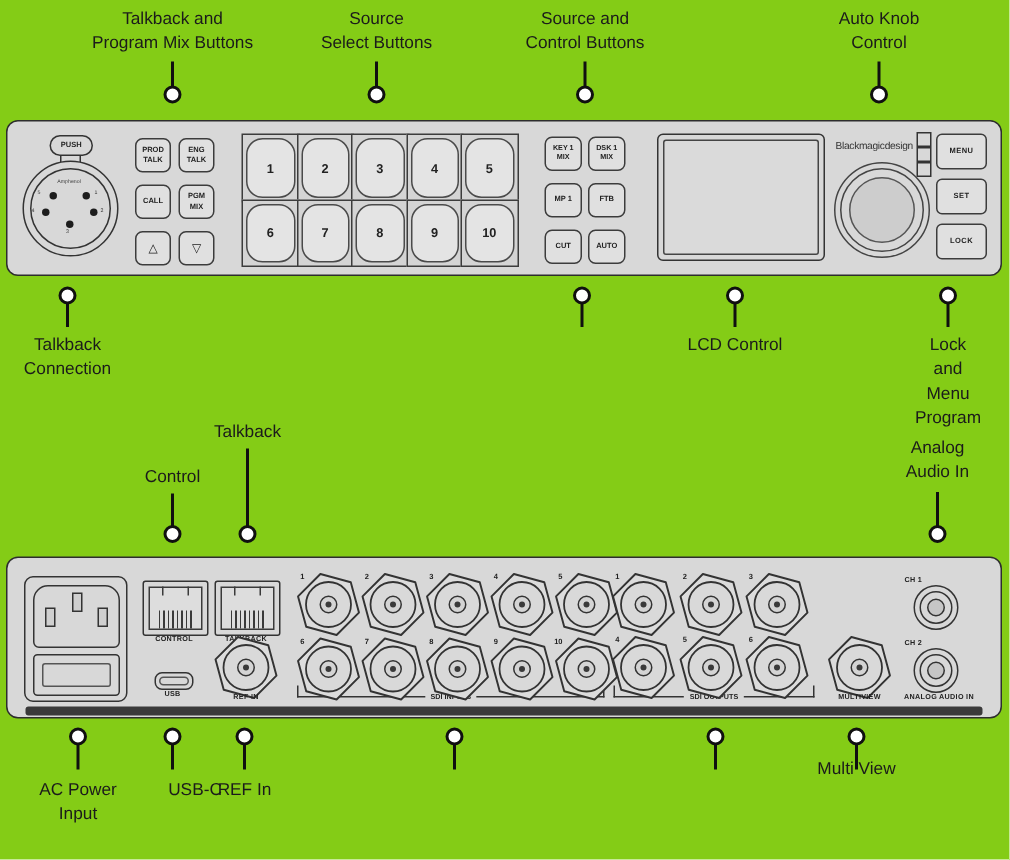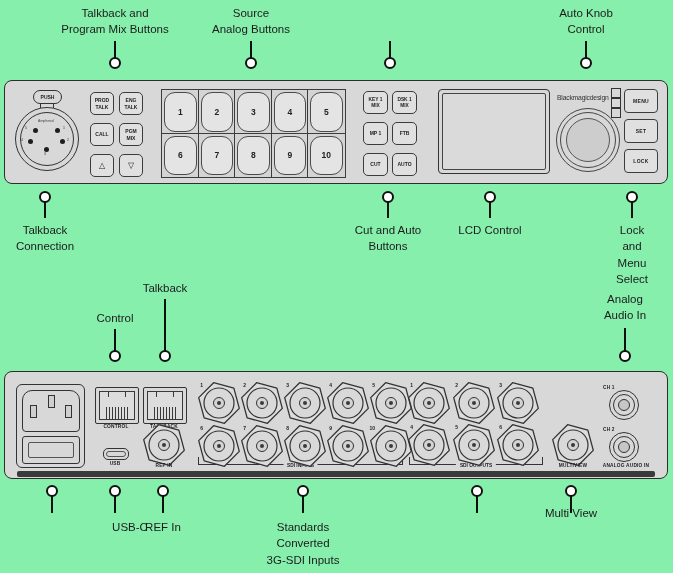--- a/index.html
+++ b/index.html
@@ -1,16 +1,16 @@
 <!DOCTYPE html>
 <html><head>
 <meta charset="utf-8">
 <style>
   html,body{margin:0;padding:0;background:#fff;}
-  .canvas{position:relative;width:673px;height:573px;background:#86efac;
+  .canvas{position:relative;width:673px;height:573px;background:#84cc16;
           font-family:"Liberation Sans",sans-serif;overflow:hidden;}
 
   
   .co{position:absolute;transform:translateX(-50%);text-align:center;
       font-size:11.5px;line-height:1.42;color:#1b1b1b;white-space:pre-line;}
   .lead{position:absolute;width:2px;background:#101010;transform:translateX(-50%);}
   .dot{position:absolute;width:8px;height:8px;border:2px solid #101010;background:#fff;
        border-radius:50%;transform:translate(-50%,-50%);z-index:3;}
 
   
@@ -95,21 +95,23 @@
         <circle cx="22" cy="22" r="15" fill="#d9d9d9" stroke="#333" stroke-width="1.2"></circle>
         <circle cx="22" cy="22" r="5.5" fill="#d4d4d4" stroke="#333" stroke-width="1"></circle>
         <circle cx="22" cy="22" r="2" fill="#3a3a3a"></circle>
       </g>
     </defs>
   </svg>
 
   <div class="co" style="left:115px;top:5px">Talkback and
 Program Mix Buttons</div>
   <div class="co" style="left:251px;top:5px">Source
-Analog Buttons</div>
+Select Buttons</div>
+  <div class="co" style="left:390px;top:5px">Source and
+Control  Buttons</div>
   <div class="co" style="left:586px;top:5px">Auto Knob
 Control</div>
   <div class="lead" style="left:115px;top:41px;height:17px"></div>
   <div class="lead" style="left:251px;top:41px;height:17px"></div>
   <div class="lead" style="left:390px;top:41px;height:17px"></div>
   <div class="lead" style="left:586px;top:41px;height:17px"></div>
   <div class="dot" style="left:115px;top:63px"></div>
   <div class="dot" style="left:251px;top:63px"></div>
   <div class="dot" style="left:390px;top:63px"></div>
   <div class="dot" style="left:586px;top:63px"></div>
@@ -203,25 +205,23 @@
   <div class="dot" style="left:45px;top:197px"></div>
   <div class="dot" style="left:388px;top:197px"></div>
   <div class="dot" style="left:490px;top:197px"></div>
   <div class="dot" style="left:632px;top:197px"></div>
   <div class="lead" style="left:45px;top:202px;height:16px"></div>
   <div class="lead" style="left:388px;top:202px;height:16px"></div>
   <div class="lead" style="left:490px;top:202px;height:16px"></div>
   <div class="lead" style="left:632px;top:202px;height:16px"></div>
   <div class="co" style="left:45px;top:222px">Talkback
 Connection</div>
-  <div class="co" style="left:388px;top:222px">Cut and Auto
-Buttons</div>
   <div class="co" style="left:490px;top:222px">LCD Control</div>
   <div class="co" style="left:632px;top:222px">Lock and
-Menu Select</div>
+Menu Program</div>
 
   <div class="co" style="left:115px;top:310px">Control</div>
   <div class="co" style="left:165px;top:280px">Talkback</div>
   <div class="co" style="left:625px;top:291px">Analog
 Audio In</div>
   <div class="lead" style="left:115px;top:329px;height:23px"></div>
   <div class="lead" style="left:165px;top:299px;height:53px"></div>
   <div class="lead" style="left:625px;top:328px;height:24px"></div>
   <div class="dot" style="left:115px;top:356px"></div>
   <div class="dot" style="left:165px;top:356px"></div>
@@ -363,20 +363,19 @@
   <div class="dot" style="left:163px;top:491px"></div>
   <div class="dot" style="left:303px;top:491px"></div>
   <div class="dot" style="left:477px;top:491px"></div>
   <div class="dot" style="left:571px;top:491px"></div>
   <div class="lead" style="left:52px;top:496px;height:17px"></div>
   <div class="lead" style="left:115px;top:496px;height:17px"></div>
   <div class="lead" style="left:163px;top:496px;height:17px"></div>
   <div class="lead" style="left:303px;top:496px;height:17px"></div>
   <div class="lead" style="left:477px;top:496px;height:17px"></div>
   <div class="lead" style="left:571px;top:496px;height:17px"></div>
+  <div class="co" style="left:52px;top:519px">AC Power
+Input</div>
   <div class="co" style="left:130px;top:519px">USB-C</div>
   <div class="co" style="left:163px;top:519px">REF In</div>
-  <div class="co" style="left:303px;top:519px">Standards
-Converted
-3G-SDI Inputs</div>
   <div class="co" style="left:571px;top:505px">Multi View</div>
 
 </div>
 
 </body></html>

